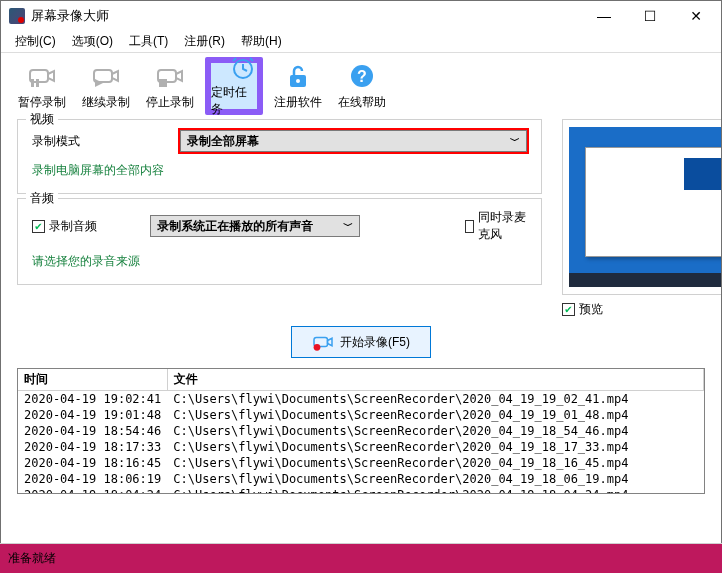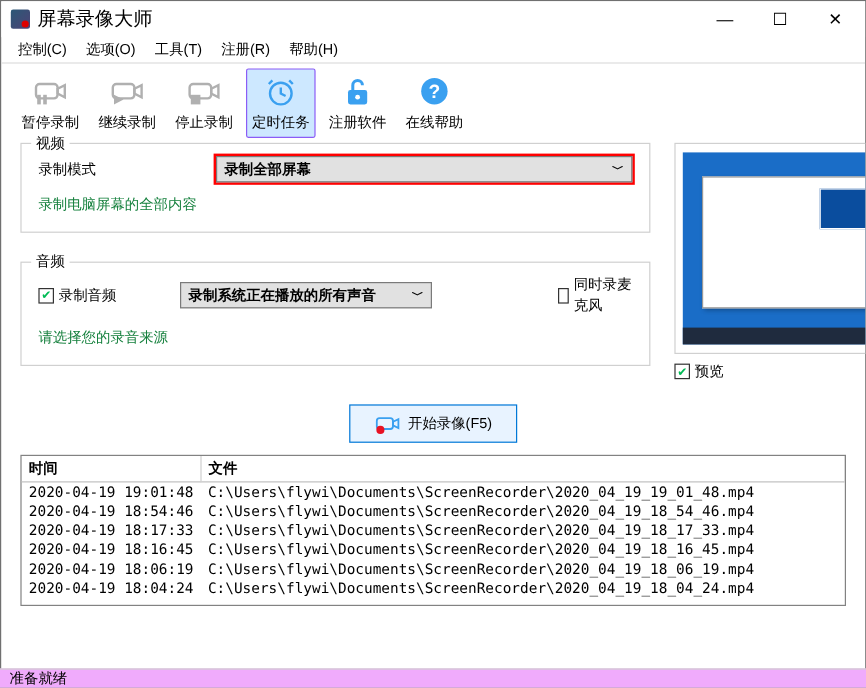--- a/index.html
+++ b/index.html
@@ -1,52 +1,52 @@
 <!DOCTYPE html>
 <html><head>
 <meta charset="utf-8">
 <style>
 * { margin: 0; padding: 0; box-sizing: border-box; }
 body { font-family: "Microsoft YaHei", SimSun, Arial, sans-serif; font-size: 12px; background: #fff; width: 722px; height: 573px; overflow: hidden; border: 1px solid #707070; }
 .titlebar { height: 30px; background: #fff; display: flex; align-items: center; padding: 0 2px; }
 .titlebar .app-icon { width: 16px; height: 16px; margin: 0 6px; background: linear-gradient(135deg,#2b5876,#4e4376); border-radius: 2px; position: relative; }
 .titlebar .app-icon::after { content:''; position:absolute; width:6px; height:6px; border-radius:50%; background:#d00; bottom:1px; right:1px; }
-.titlebar .title { flex: 1; font-size: 16px; color: #000; }
+.titlebar .title { flex: 1; font-size: 13px; color: #000; }
 .titlebar .winbtn { width: 46px; height: 30px; display: flex; align-items: center; justify-content: center; cursor: pointer; font-size: 14px; }
 .menubar { height: 22px; display: flex; align-items: center; padding: 0 6px; border-bottom: 1px solid #ddd; }
 .menubar .mitem { padding: 2px 8px; cursor: pointer; }
 .toolbar { height: 66px; display: flex; align-items: center; padding: 4px 12px; gap: 6px; }
 .tbtn { width: 58px; height: 58px; display: flex; flex-direction: column; align-items: center; justify-content: center; gap: 4px; cursor: pointer; border-radius: 2px; }
-.tbtn.active { border: 1px solid #8b5cf6; background: #cde8ff; }
+.tbtn.active { border: 6px solid #8b5cf6; background: #cde8ff; align-items: flex-end; }
 .tbtn span { font-size: 12px; }
 .tbtn .ticon { width: 28px; height: 28px; display: flex; align-items: center; justify-content: center; }
 .content { padding: 0 16px; display: flex; gap: 20px; }
 .leftcol { flex: 1; }
 .rightcol { width: 194px; }
-.groupbox { border: 1px solid #d0d0d0; padding: 10px 14px 14px; margin-bottom: 24px; position: relative; }
+.groupbox { border: 1px solid #d0d0d0; padding: 10px 14px 14px; margin-bottom: 4px; position: relative; }
 .groupbox .legend { position: absolute; top: -9px; left: 8px; background: #fff; padding: 0 4px; font-size: 12px; }
 .row { display: flex; align-items: center; margin-bottom: 10px; gap: 48px; }
 .row .lbl { width: 100px; }
 .combo { flex: 1; border: 1px solid #7a7a7a; background: #e1e1e1; height: 22px; display: flex; align-items: center; padding: 0 6px; position: relative; cursor: pointer; font-weight: bold; }
 .combo .arrow { position: absolute; right: 6px; font-size: 10px; }
 .combo.redoutline { box-shadow: 0 0 0 2px #ff0000; }
 .checkbox { display: flex; align-items: center; gap: 4px; cursor: pointer; }
 .checkbox .cb { width: 13px; height: 13px; border: 1px solid #333; display: flex; align-items: center; justify-content: center; font-size: 10px; color: #0b5; }
 .hint { color: #15803d; margin-top: 4px; }
 .preview-box { border: 1px solid #d0d0d0; padding: 6px; height: 176px; margin-bottom: 6px; display: flex; align-items: center; justify-content: center; background: #fff; }
 .preview-img { width: 176px; height: 160px; background: linear-gradient(#1a6dc7,#1a6dc7); position: relative; }
 .preview-img .taskbar { position:absolute; bottom:0; left:0; right:0; height:14px; background:#1f2b3e; }
 .preview-img .popup { position:absolute; top:20px; left:16px; width:144px; height:110px; background:#fff; border:1px solid #999; box-shadow:2px 2px 4px rgba(0,0,0,.3); }
 .preview-img .subwin { position:absolute; top:30px; right:22px; width:40px; height:34px; background:#0a4d9e; border:1px solid #fff; }
 .bigbtn { display: block; margin: 8px auto 10px; width: 140px; height: 32px; border: 1px solid #0078d7; background: #e8f3ff; cursor: pointer; display: flex; align-items: center; justify-content: center; gap: 6px; font-size: 12px; }
 .table-wrap { margin: 0 16px; border: 1px solid #828282; height: 126px; overflow-y: auto; overflow-x: hidden; background:#fff; }
 table { width: 100%; border-collapse: collapse; font-family: SimSun, monospace; font-size: 12px; }
 th { text-align: left; background: #fff; border-right: 1px solid #d0d0d0; border-bottom: 1px solid #d0d0d0; padding: 2px 6px; font-weight: bold; position: sticky; top: 0; }
 td { padding: 0 6px; white-space: nowrap; font-size: 12px; line-height: 16px; }
-.statusbar { position: absolute; bottom: 0; left: 0; right: 0; height: 16px; background: #f0abfc; border-top: 1px solid #d0d0d0; display: flex; align-items: center; padding: 0 8px; font-size: 12px; }
+.statusbar { position: absolute; bottom: 0; left: 0; right: 0; height: 30px; background: #be185d; border-top: 1px solid #d0d0d0; display: flex; align-items: center; padding: 0 8px; font-size: 12px; }
 svg { display:block; }
 </style>
 </head>
 <body>
 
 <div class="titlebar">
   <div class="app-icon"></div>
   <div class="title">屏幕录像大师</div>
   <div class="winbtn">—</div>
   <div class="winbtn">☐</div>
@@ -190,20 +190,24 @@
 <div class="table-wrap">
   <table>
     <thead>
         <tr>
       <th style="width:140px">时间</th>
       <th>文件</th>
     </tr>
       </thead>
     <tbody id="tbody">
         <tr>
+          <td>2020-04-19 19:02:41</td>
+          <td>C:\Users\flywi\Documents\ScreenRecorder\2020_04_19_19_02_41.mp4</td>
+        </tr>
+        <tr>
           <td>2020-04-19 19:01:48</td>
           <td>C:\Users\flywi\Documents\ScreenRecorder\2020_04_19_19_01_48.mp4</td>
         </tr>
         <tr>
           <td>2020-04-19 18:54:46</td>
           <td>C:\Users\flywi\Documents\ScreenRecorder\2020_04_19_18_54_46.mp4</td>
         </tr>
         <tr>
           <td>2020-04-19 18:17:33</td>
           <td>C:\Users\flywi\Documents\ScreenRecorder\2020_04_19_18_17_33.mp4</td>

